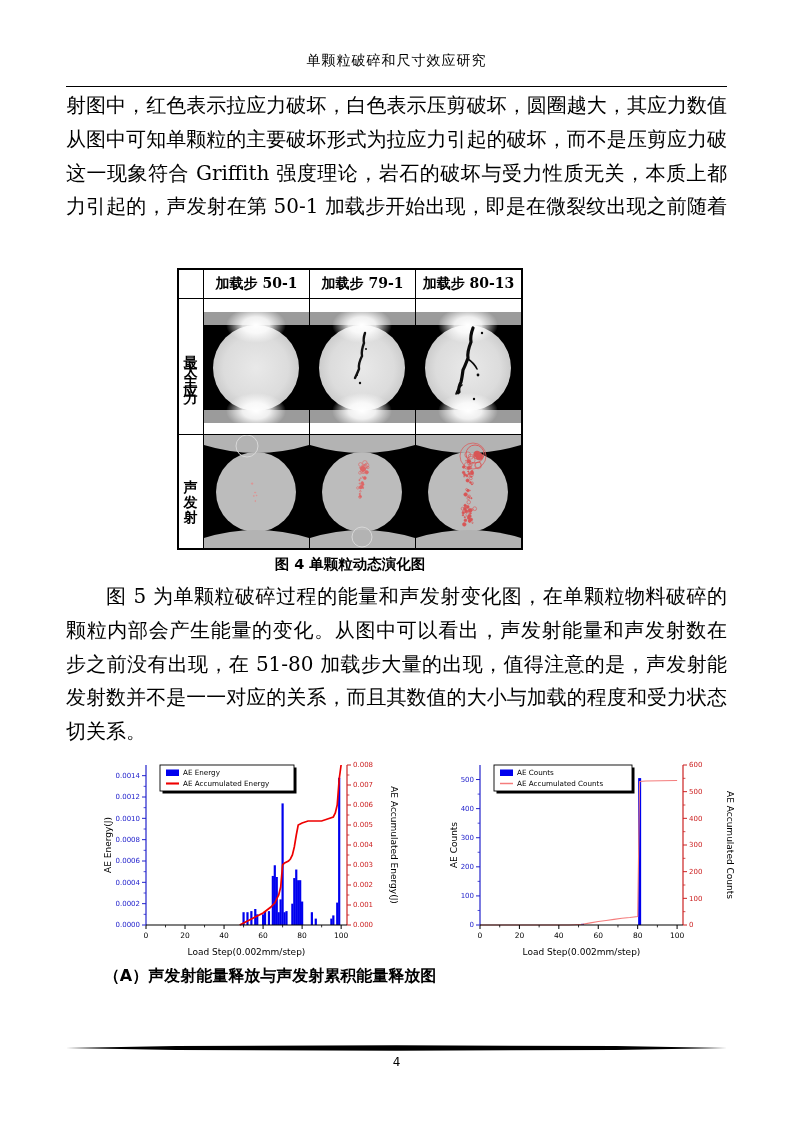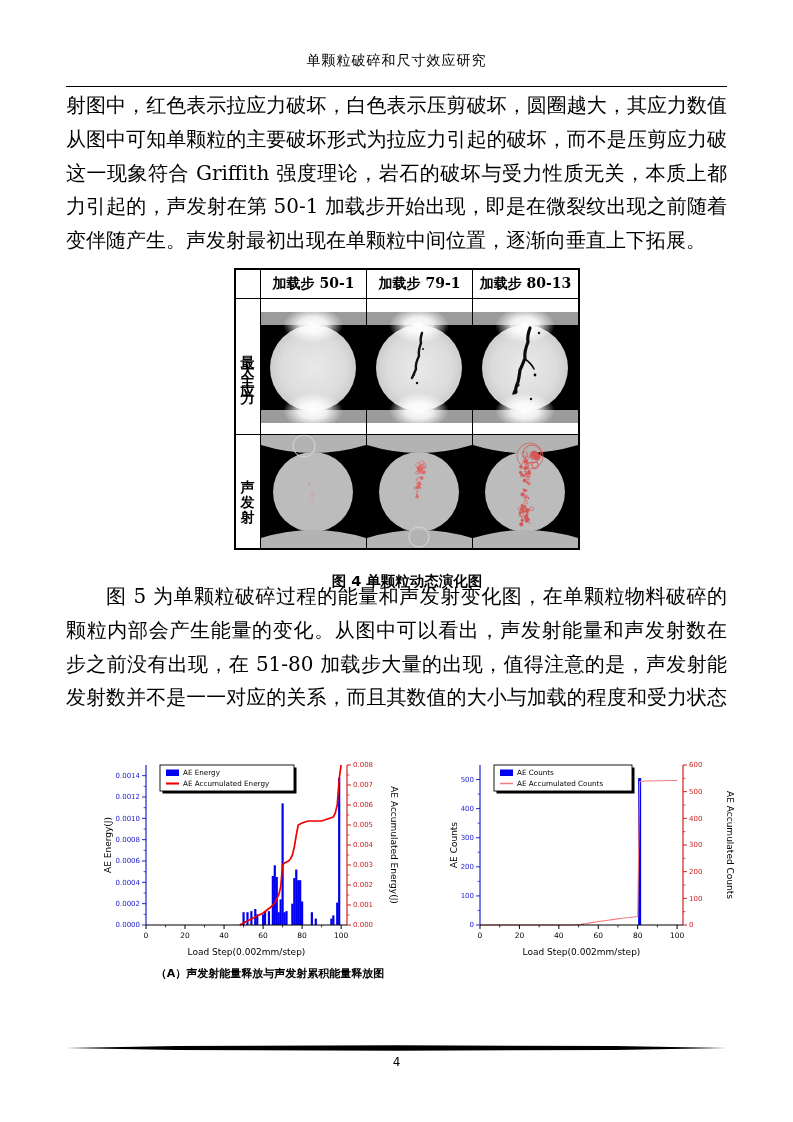--- a/index.html
+++ b/index.html
@@ -12,38 +12,38 @@
   .hdr-rule{position:absolute;top:86px;left:66px;width:661px;height:0;
             border-top:1.6px solid #000;}
 
   
   .para{position:absolute;left:66px;width:661px;font-size:20px;line-height:33.8px;}
   .para .ln{text-align:justify;text-align-last:justify;height:33.8px;overflow:hidden;}
   .para .ln.last{text-align-last:auto;}
   .para .ln.indent{text-indent:2em;}
 
   
-  .fig4-wrap{position:absolute;top:268px;left:12px;width:700px;text-align:center;padding-left:45px;}
+  .fig4-wrap{position:absolute;top:268px;left:0;width:700px;text-align:center;}
   table.fig4{border-collapse:collapse;border:2px solid #000;margin:0 auto;background:#fff;}
   table.fig4 th,table.fig4 td{border:1.6px solid #000;padding:0;}
   table.fig4 th{width:105px;height:28px;font-size:14px;font-weight:bold;
                 font-family:"DejaVu Serif","Liberation Serif",serif;}
   td.corner{width:24px;}
   td.vlabel{width:24px;font-size:14px;font-weight:bold;text-align:center;vertical-align:middle;
             writing-mode:vertical-rl;text-orientation:upright;letter-spacing:9px;padding-top:6px;}
   td.imgcell{width:105px;line-height:0;}
   td.imgcell svg{display:block;}
   .figcap{font-size:14.5px;font-weight:600;
-          font-family:"DejaVu Sans","Liberation Sans",sans-serif;margin-top:22px;}
+          font-family:"DejaVu Sans","Liberation Sans",sans-serif;margin-top:5px;}
 
   
   .chart{position:absolute;top:753px;line-height:0;}
   .chart svg{display:block;font-family:"DejaVu Sans","Liberation Sans",sans-serif;}
   #chartA{left:100px;} #chartB{left:446px;}
-  .subcap{position:absolute;top:966px;font-size:11px;font-weight:bold;text-align:center;
+  .subcap{position:absolute;top:966px;font-size:16px;font-weight:bold;text-align:center;
           font-family:"DejaVu Sans","Liberation Sans",sans-serif;}
   #subcapA{left:80px;width:380px;} #subcapB{left:470px;width:280px;}
   .fig5cap{position:absolute;top:995px;left:66px;width:661px;text-align:center;
            font-size:14.5px;font-weight:bold;
            font-family:"DejaVu Sans","Liberation Sans",sans-serif;}
 
   
   .ft-bar{position:absolute;top:1045px;left:66px;width:661px;height:6px;}
   .ft-page{position:absolute;top:1055px;left:66px;width:661px;text-align:center;
            font-size:12px;font-family:"DejaVu Sans","Liberation Sans",sans-serif;}
@@ -71,21 +71,20 @@
   </svg>
 
   <div class="hdr-title">单颗粒破碎和尺寸效应研究</div>
   <div class="hdr-rule"></div>
 
   <div class="para" style="top:89px">
     <div class="ln">射图中，红色表示拉应力破坏，白色表示压剪破坏，圆圈越大，其应力数值越大。</div>
     <div class="ln">从图中可知单颗粒的主要破坏形式为拉应力引起的破坏，而不是压剪应力破坏，</div>
     <div class="ln">这一现象符合 Griffith 强度理论，岩石的破坏与受力性质无关，本质上都是由拉应</div>
     <div class="ln">力引起的，声发射在第 50-1 加载步开始出现，即是在微裂纹出现之前随着基于相</div>
-    <div class="ln last">变伴随产生。声发射最初出现在单颗粒中间位置，逐渐向垂直上下拓展。</div>
   </div>
 
   <div class="fig4-wrap">
     <table class="fig4">
       <tbody>
           <tr>
         <td class="corner"></td>
         <th>加载步 50-1</th>
         <th>加载步 79-1</th>
         <th>加载步 80-13</th>
@@ -290,20 +289,21 @@
     </tbody>
       </table>
     <div class="figcap">图 4 单颗粒动态演化图</div>
   </div>
 
   <div class="para" style="top:580px">
     <div class="ln indent">图 5 为单颗粒破碎过程的能量和声发射变化图，在单颗粒物料破碎的过程中，</div>
     <div class="ln">颗粒内部会产生能量的变化。从图中可以看出，声发射能量和声发射数在 50 加载</div>
     <div class="ln">步之前没有出现，在 51-80 加载步大量的出现，值得注意的是，声发射能量与声</div>
     <div class="ln">发射数并不是一一对应的关系，而且其数值的大小与加载的程度和受力状态有密</div>
+    <div class="ln last">切关系。</div>
   </div>
 
   <div class="chart" id="chartA">
     <svg width="300" height="212" viewBox="0 0 300 212">
         <g>
           <rect x="142.47" y="159.20" width="2.2" height="12.80" fill="#0000ee"></rect>
           <rect x="146.38" y="159.20" width="2.2" height="12.80" fill="#0000ee"></rect>
           <rect x="150.28" y="158.13" width="2.2" height="13.87" fill="#0000ee"></rect>
           <rect x="154.18" y="156.00" width="2.2" height="16.00" fill="#0000ee"></rect>
           <rect x="156.13" y="161.33" width="2.2" height="10.67" fill="#0000ee"></rect>

